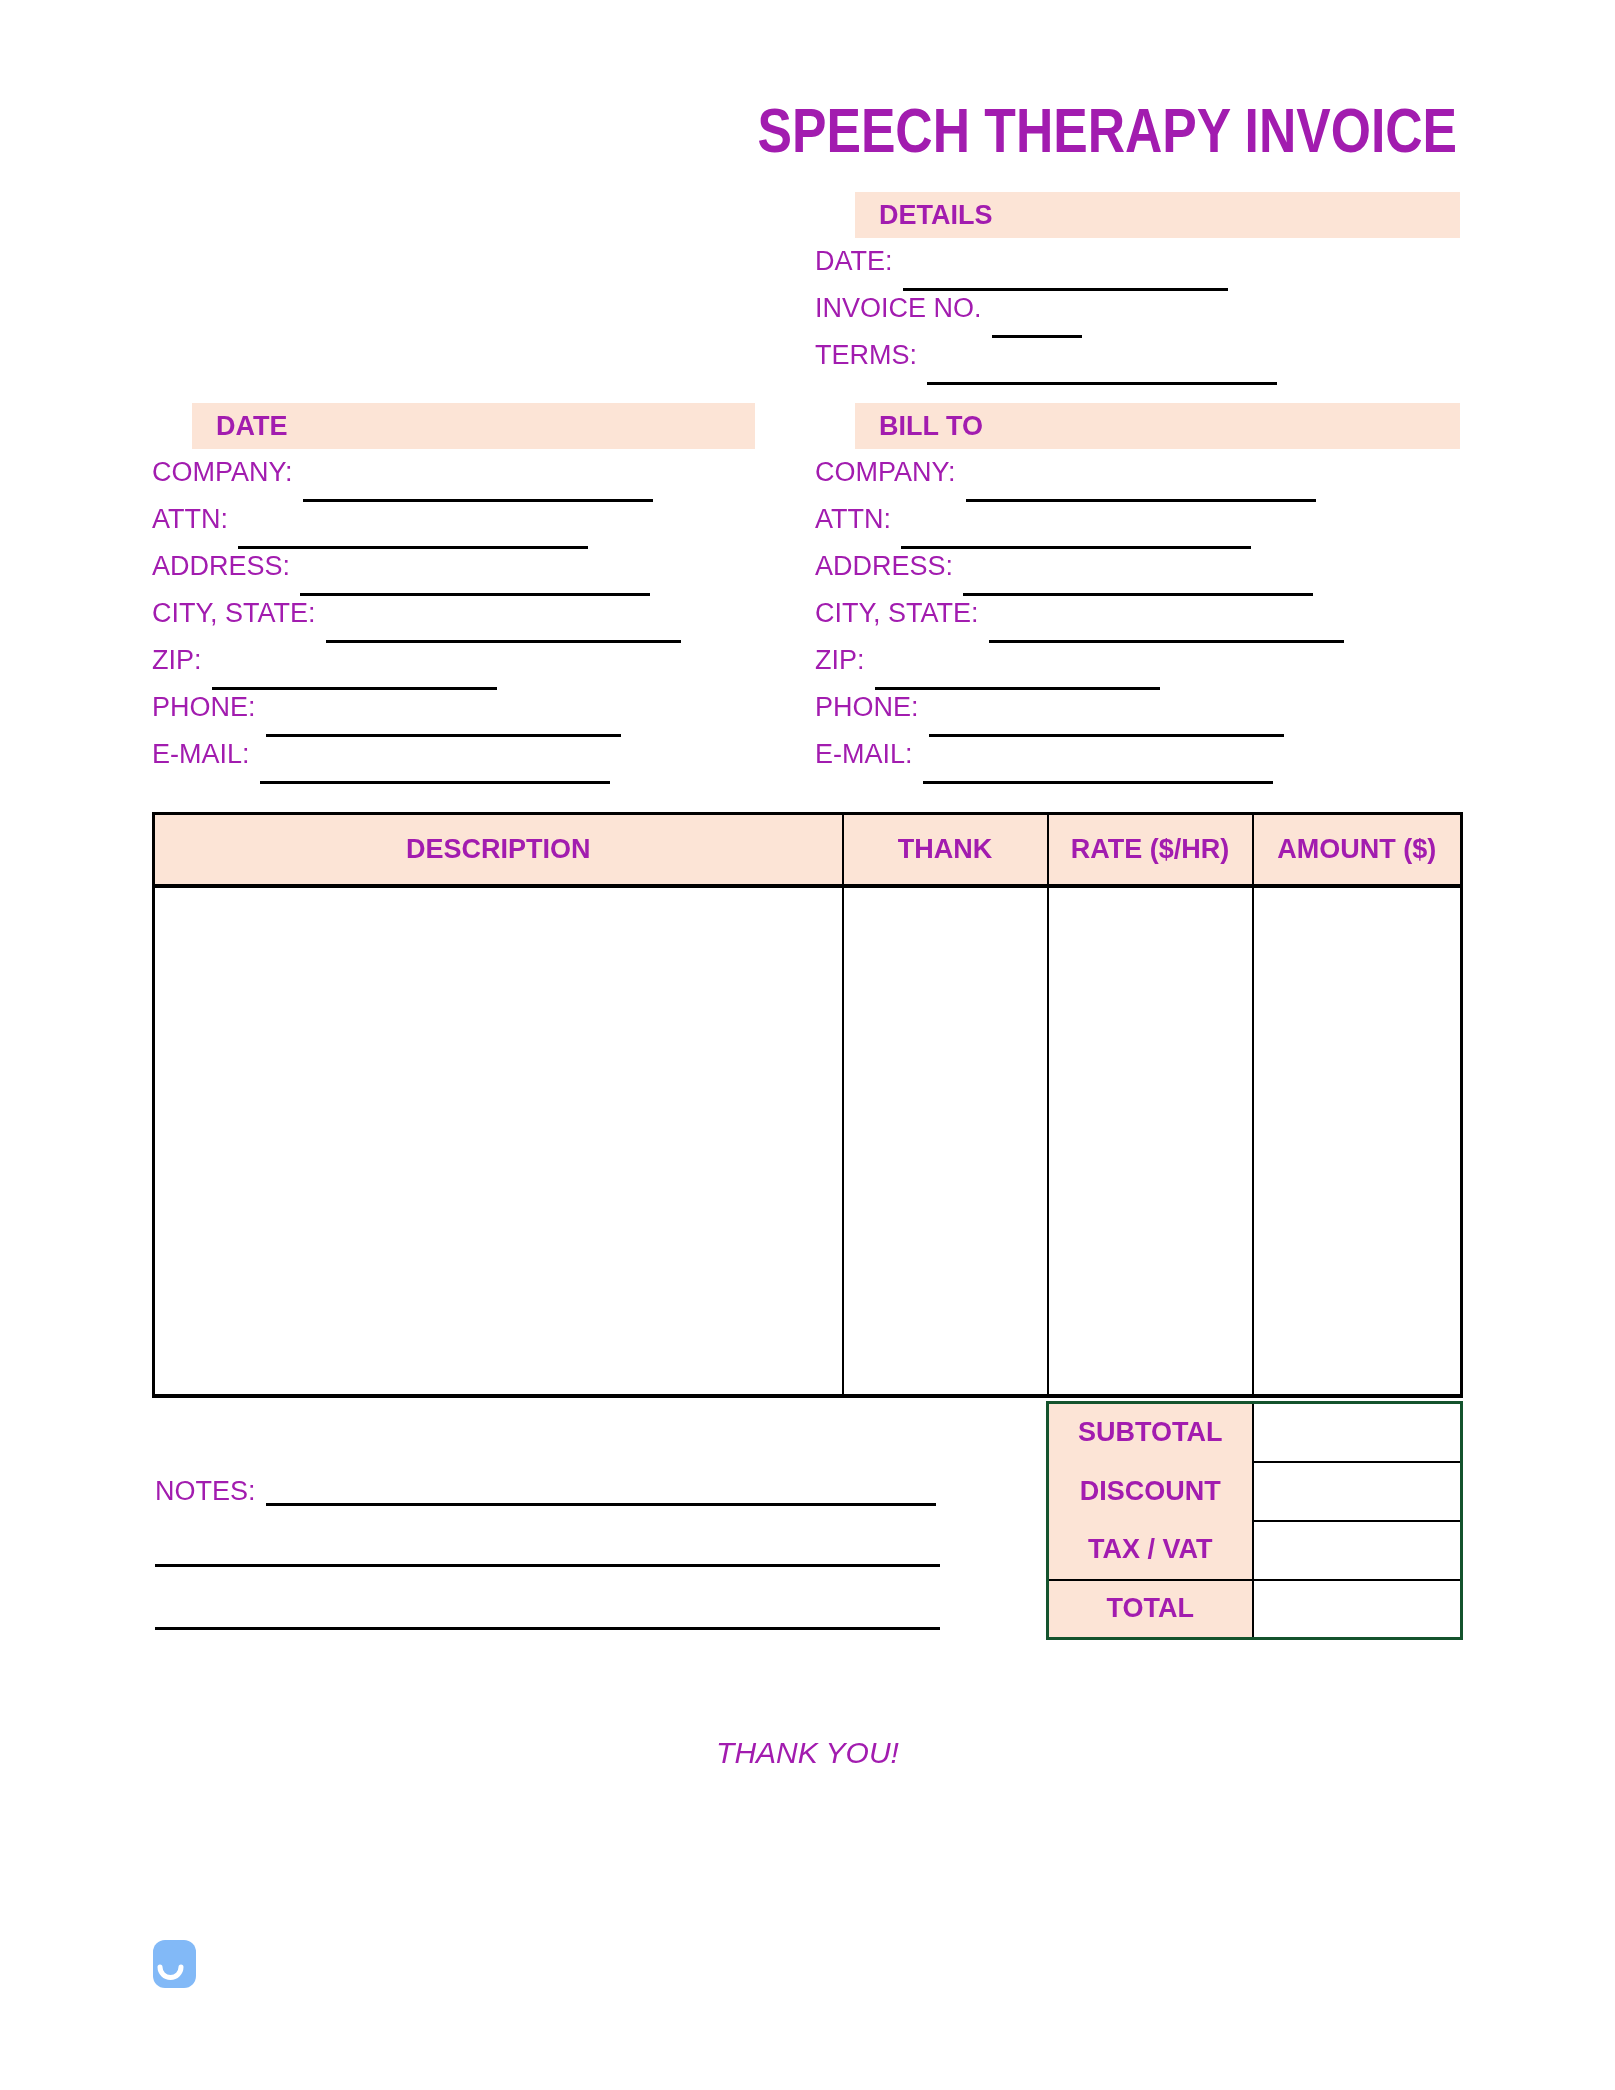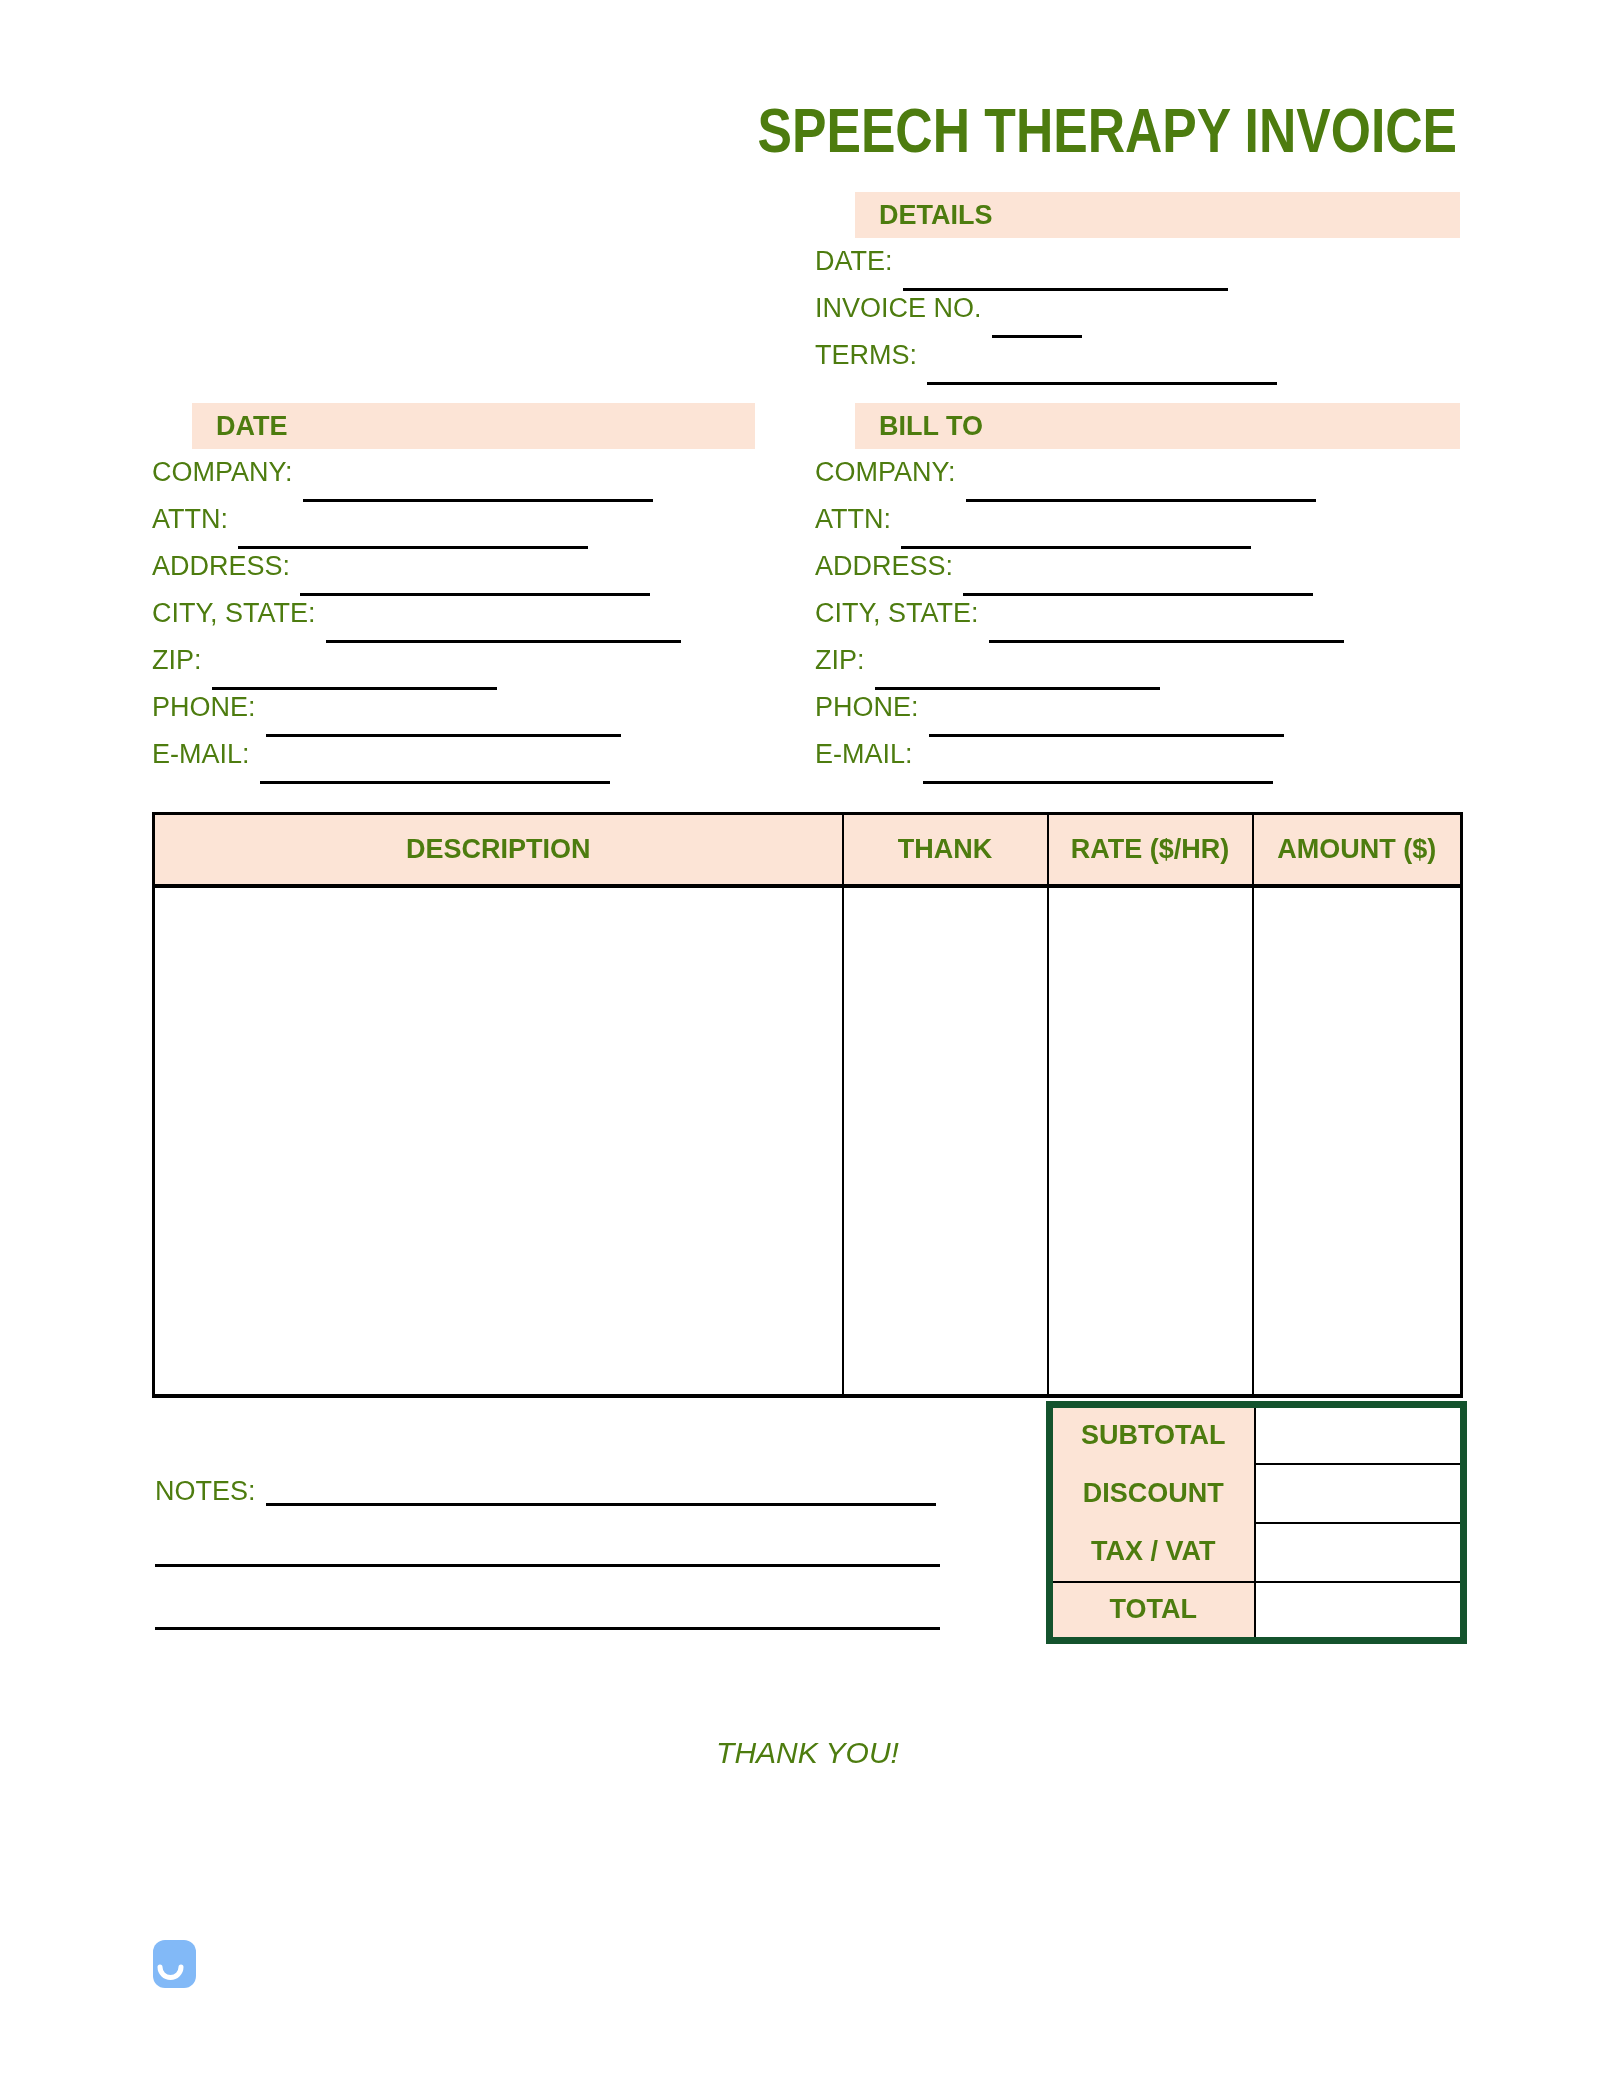--- a/index.html
+++ b/index.html
@@ -1,21 +1,21 @@
 <!DOCTYPE html>
 <html><head>
 <meta charset="utf-8">
 <style>
   * { margin:0; padding:0; box-sizing:border-box; }
   html,body { background:#ffffff; }
   .page {
     position:relative;
     width:1615px; height:2090px;
     background:#ffffff;
-    color:#4d7c0f;
+    color:#a21caf;
     font-family:"Liberation Sans", sans-serif;
     overflow:hidden;
   }
 
   
   .page-title {
     position:absolute; top:94px; right:158px;
     font-size:63px; font-weight:700; white-space:nowrap;
     transform:scaleX(0.82); transform-origin:100% 50%;
   }
@@ -62,21 +62,21 @@
   }
   .items-table td {
     border:2px solid #000; border-bottom:4px solid #000;
     height:510px; background:#fff;
   }
 
   
   .summary-table {
     position:absolute; left:1046px; top:1401px;
     width:414px; border-collapse:collapse; table-layout:fixed;
-    border:7px solid #14532d;
+    border:3px solid #14532d;
   }
   .summary-table td { height:59px; vertical-align:middle; font-size:27px; }
   .sum-label {
     background:#FCE4D6; font-weight:700; text-align:center;
     border:none; border-right:2px solid #000;
   }
   .total-row .sum-label { border-top:2px solid #000; }
   .sum-value { border:2px solid #000; background:#fff; }
 
   

